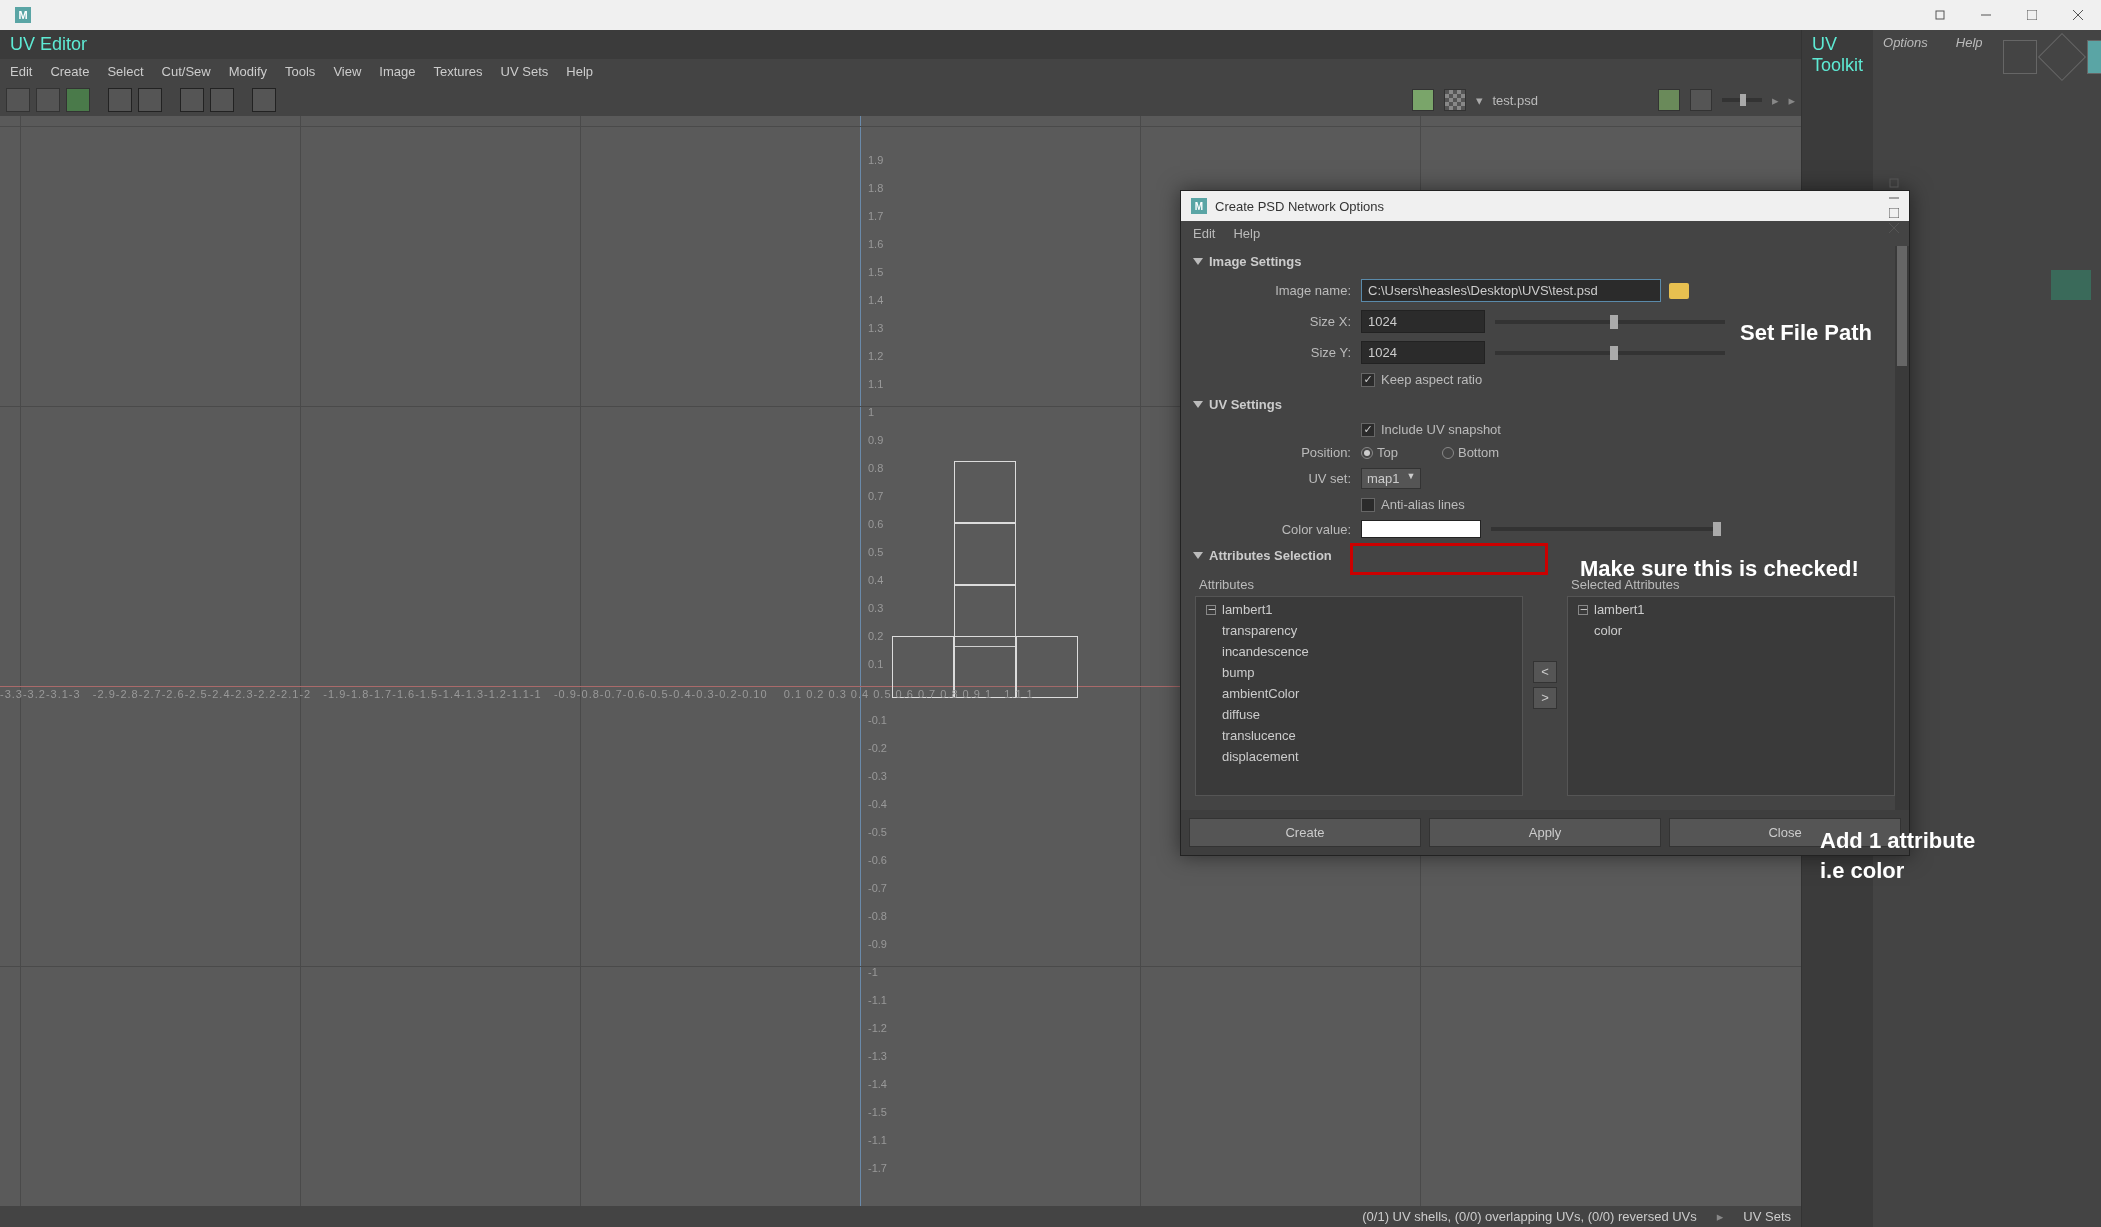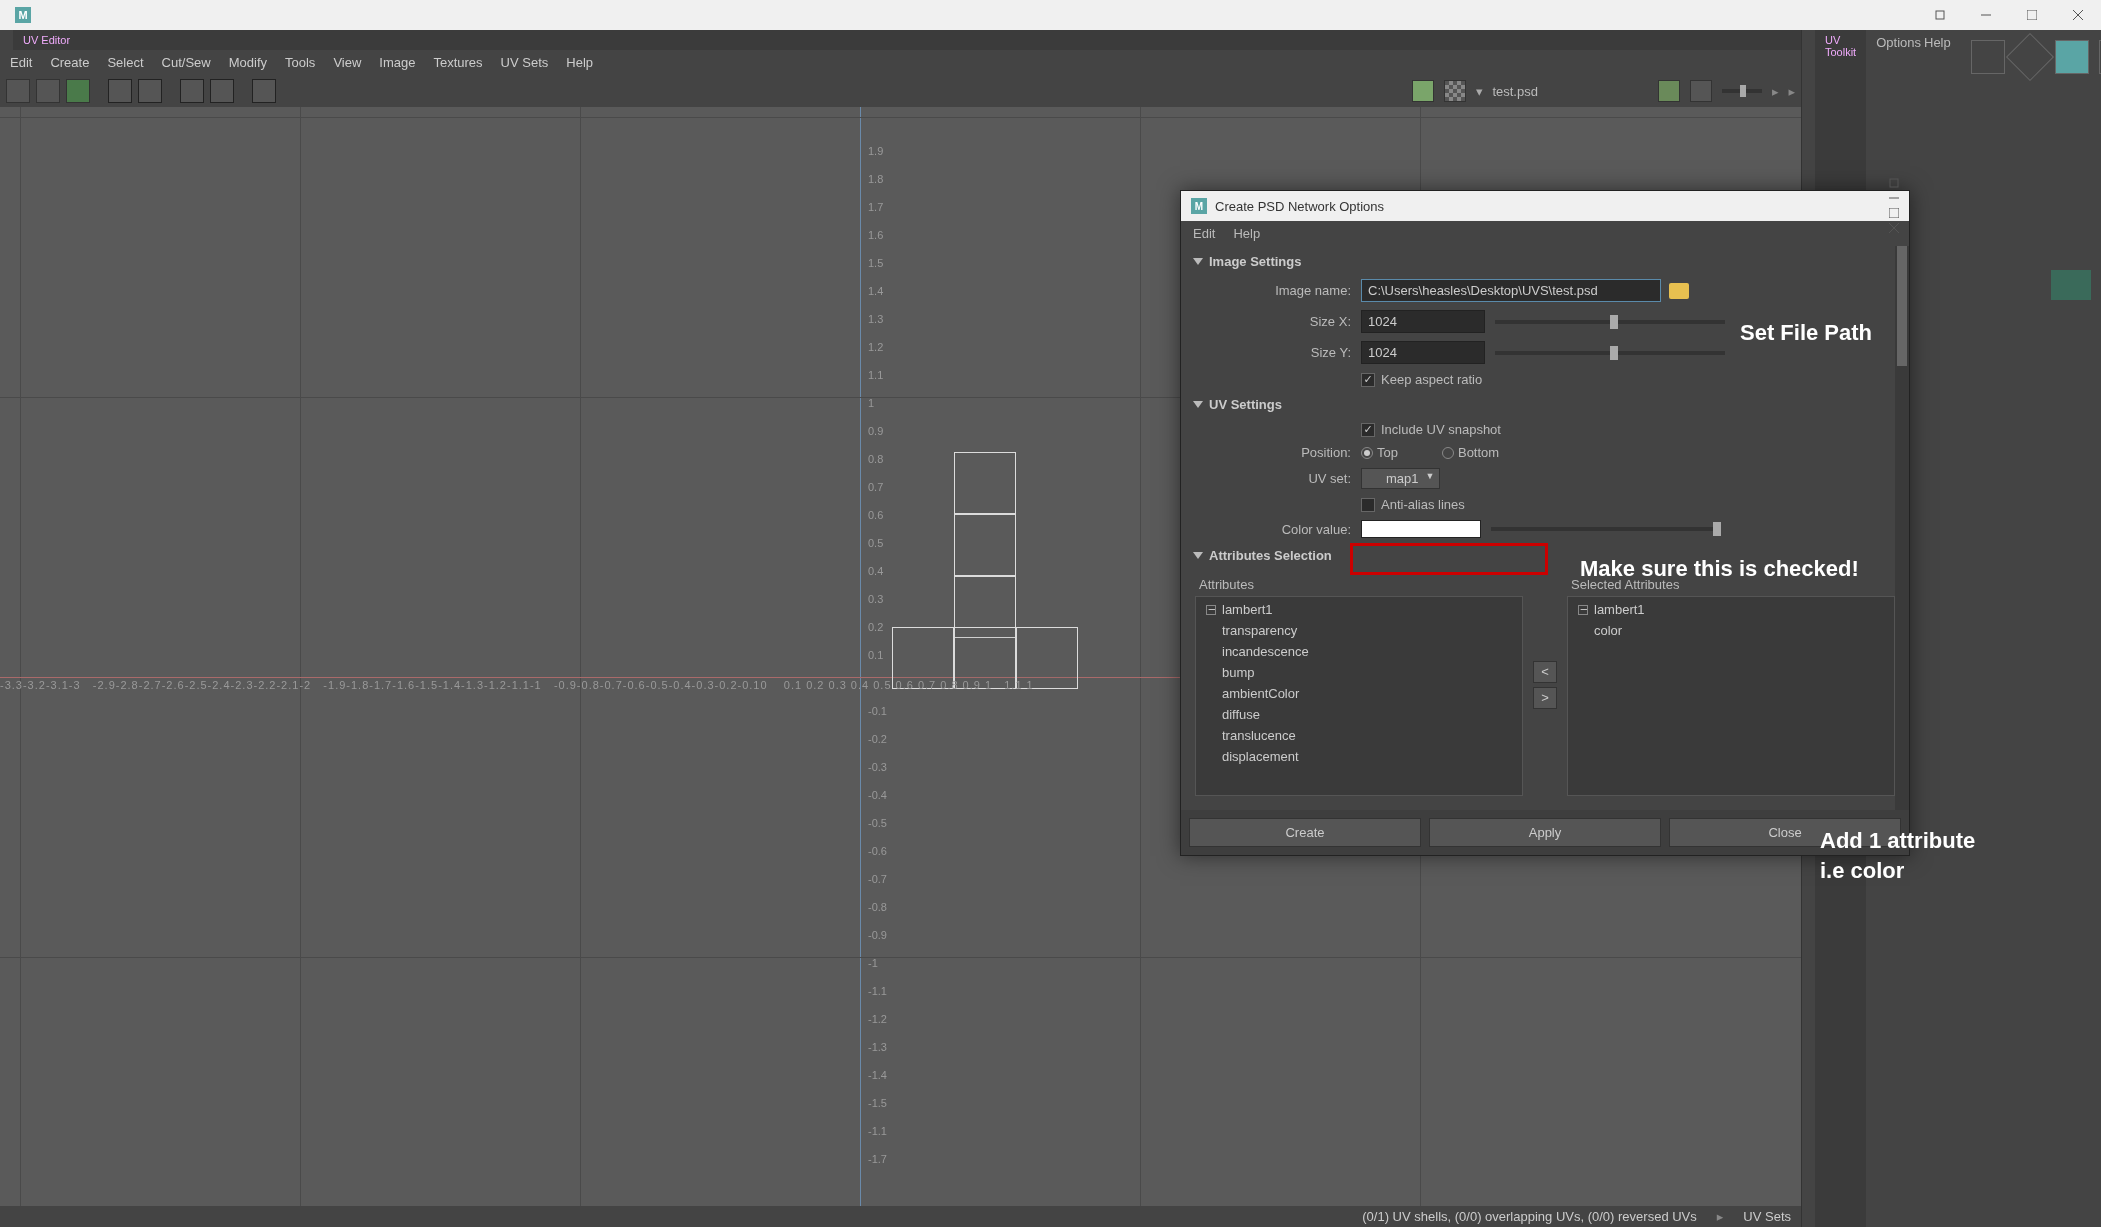--- a/index.html
+++ b/index.html
@@ -9,42 +9,42 @@
 .titlebar .logo { width: 16px; height: 16px; background: #5aa5a5; display: inline-flex; align-items: center; justify-content: center; color: #fff; font-size: 11px; font-weight: bold; }
 .titlebar .win-controls { margin-left: auto; display: flex; }
 .titlebar .win-btn { width: 46px; height: 30px; display: flex; align-items: center; justify-content: center; color: #555; }
 .win-btn svg { width: 10px; height: 10px; }
 
 .workspace { display: flex; height: calc(100% - 30px); }
 
 .left-panel { flex: 1; display: flex; flex-direction: column; background: #444; position: relative; }
 .right-panel { width: 300px; background: #444; border-left: 1px solid #333; display: flex; flex-direction: row; }
 
-.panel-header { background: #3b3b3b; padding: 4px 10px; font-size: 11px; color: #f0abfc; margin-left: 13px; }
+.panel-header { background: #3b3b3b; padding: 4px 10px; font-size: 18px; color: #5eead4; }
 .menubar { background: #444; padding: 5px 10px; display: flex; gap: 18px; }
 .menubar span { color: #ccc; cursor: pointer; }
 
 .toolbar { background: #444; padding: 4px 6px; display: flex; align-items: center; gap: 6px; }
 .tool-ic { width: 24px; height: 24px; background: #555; border: 1px solid #333; display: inline-block; }
 .tool-ic.green { background: #4a7a4a; }
 .tool-ic.b { border: 1px solid #222; }
 
 .uv-canvas { flex: 1; background: #5a5a5a; position: relative; overflow: hidden; }
 .grid-line-v { position: absolute; top: 0; bottom: 0; width: 1px; background: #4a4a4a; }
 .grid-line-h { position: absolute; left: 0; right: 0; height: 1px; background: #4a4a4a; }
 .axis-v { position: absolute; top: 0; bottom: 0; width: 1px; background: #6a8aaa; left: 860px; }
 .axis-h { position: absolute; left: 0; right: 0; height: 1px; background: #aa6a6a; top: 570px; }
 .tick-label { position: absolute; font-size: 11px; color: #999; }
 .uv-shell { position: absolute; border: 1px solid #dcdcdc; background: rgba(100,100,100,0.1); }
 .small-ic { width: 22px; height: 22px; background: #555; border: 1px solid #333; }
 
 .status-bar { position: absolute; bottom: 0; left: 0; right: 0; background: #444; padding: 3px 10px; font-size: 12px; color: #ccc; display: flex; justify-content: flex-end; gap: 20px; }
 
 
-.toolkit-menubar { padding: 5px 10px; display: flex; gap: 3px; }
+.toolkit-menubar { padding: 5px 10px; display: flex; gap: 28px; font-style: italic; }
 .toolkit-icons { display: flex; gap: 10px; padding: 10px; justify-content: space-between; }
 .big-ic { width: 34px; height: 34px; border: 1px solid #666; display: inline-block; }
 .toolkit-info { text-align: center; color: #999; font-size: 12px; padding: 4px; }
 .inverse-row { display: flex; justify-content: flex-end; padding: 6px 10px; gap: 6px; align-items: center; }
 .inverse-btn { background: #5a5a5a; padding: 3px 12px; color: #ddd; border: none; }
 
 
 .dialog { position: absolute; left: 1180px; top: 190px; width: 730px; background: #444; border: 1px solid #222; box-shadow: 0 0 20px rgba(0,0,0,0.5); }
 .dialog-title { background: #f0f0f0; height: 30px; display: flex; align-items: center; padding: 0 10px; color: #333; }
 .dialog-title .logo { width: 16px; height: 16px; background: #5aa5a5; margin-right: 8px; display: inline-flex; align-items: center; justify-content: center; color: #fff; font-size: 10px; font-weight: bold; }
@@ -57,21 +57,21 @@
 .form-label { width: 170px; text-align: right; padding-right: 10px; color: #bbb; }
 .form-input { background: #2b2b2b; border: 1px solid #222; color: #ccc; padding: 3px 6px; width: 300px; }
 .form-input.short { width: 124px; }
 .slider { width: 230px; height: 4px; background: #333; margin-left: 10px; position: relative; }
 .slider-thumb { position: absolute; width: 8px; height: 14px; background: #aaa; top: -5px; }
 .folder-ic { width: 20px; height: 16px; background: #e8c050; margin-left: 8px; display: inline-block; border-radius: 2px; }
 .checkbox { width: 14px; height: 14px; background: #2b2b2b; border: 1px solid #666; display: inline-flex; align-items: center; justify-content: center; margin-right: 6px; }
 .checkbox.checked::after { content: '✓'; color: #ccc; font-size: 11px; }
 .radio { width: 12px; height: 12px; border-radius: 50%; border: 1px solid #888; display: inline-block; margin-right: 4px; position: relative; }
 .radio.checked::after { content: ''; position: absolute; width: 6px; height: 6px; background: #ccc; border-radius: 50%; top: 2px; left: 2px; }
-.dropdown { background: #555; border: 1px solid #333; padding: 2px 20px 2px 24px; color: #ccc; position: relative; }
+.dropdown { background: #555; border: 1px solid #333; padding: 2px 20px 2px 5px; color: #ccc; position: relative; }
 .dropdown::after { content: '▼'; position: absolute; right: 4px; font-size: 9px; }
 .color-swatch { width: 120px; height: 18px; background: #fff; border: 1px solid #222; }
 
 .attr-lists { display: flex; gap: 10px; padding: 4px; }
 .attr-col { flex: 1; }
 .attr-head { color: #bbb; padding: 4px; }
 .list-box { background: #3a3a3a; border: 1px solid #555; height: 200px; overflow-y: auto; padding: 2px; }
 .list-item { padding: 3px 24px; color: #ccc; }
 .list-item.root { padding-left: 8px; display: flex; align-items: center; gap: 6px; }
 .tree-box { width: 10px; height: 10px; border: 1px solid #888; display: inline-block; position: relative; }

